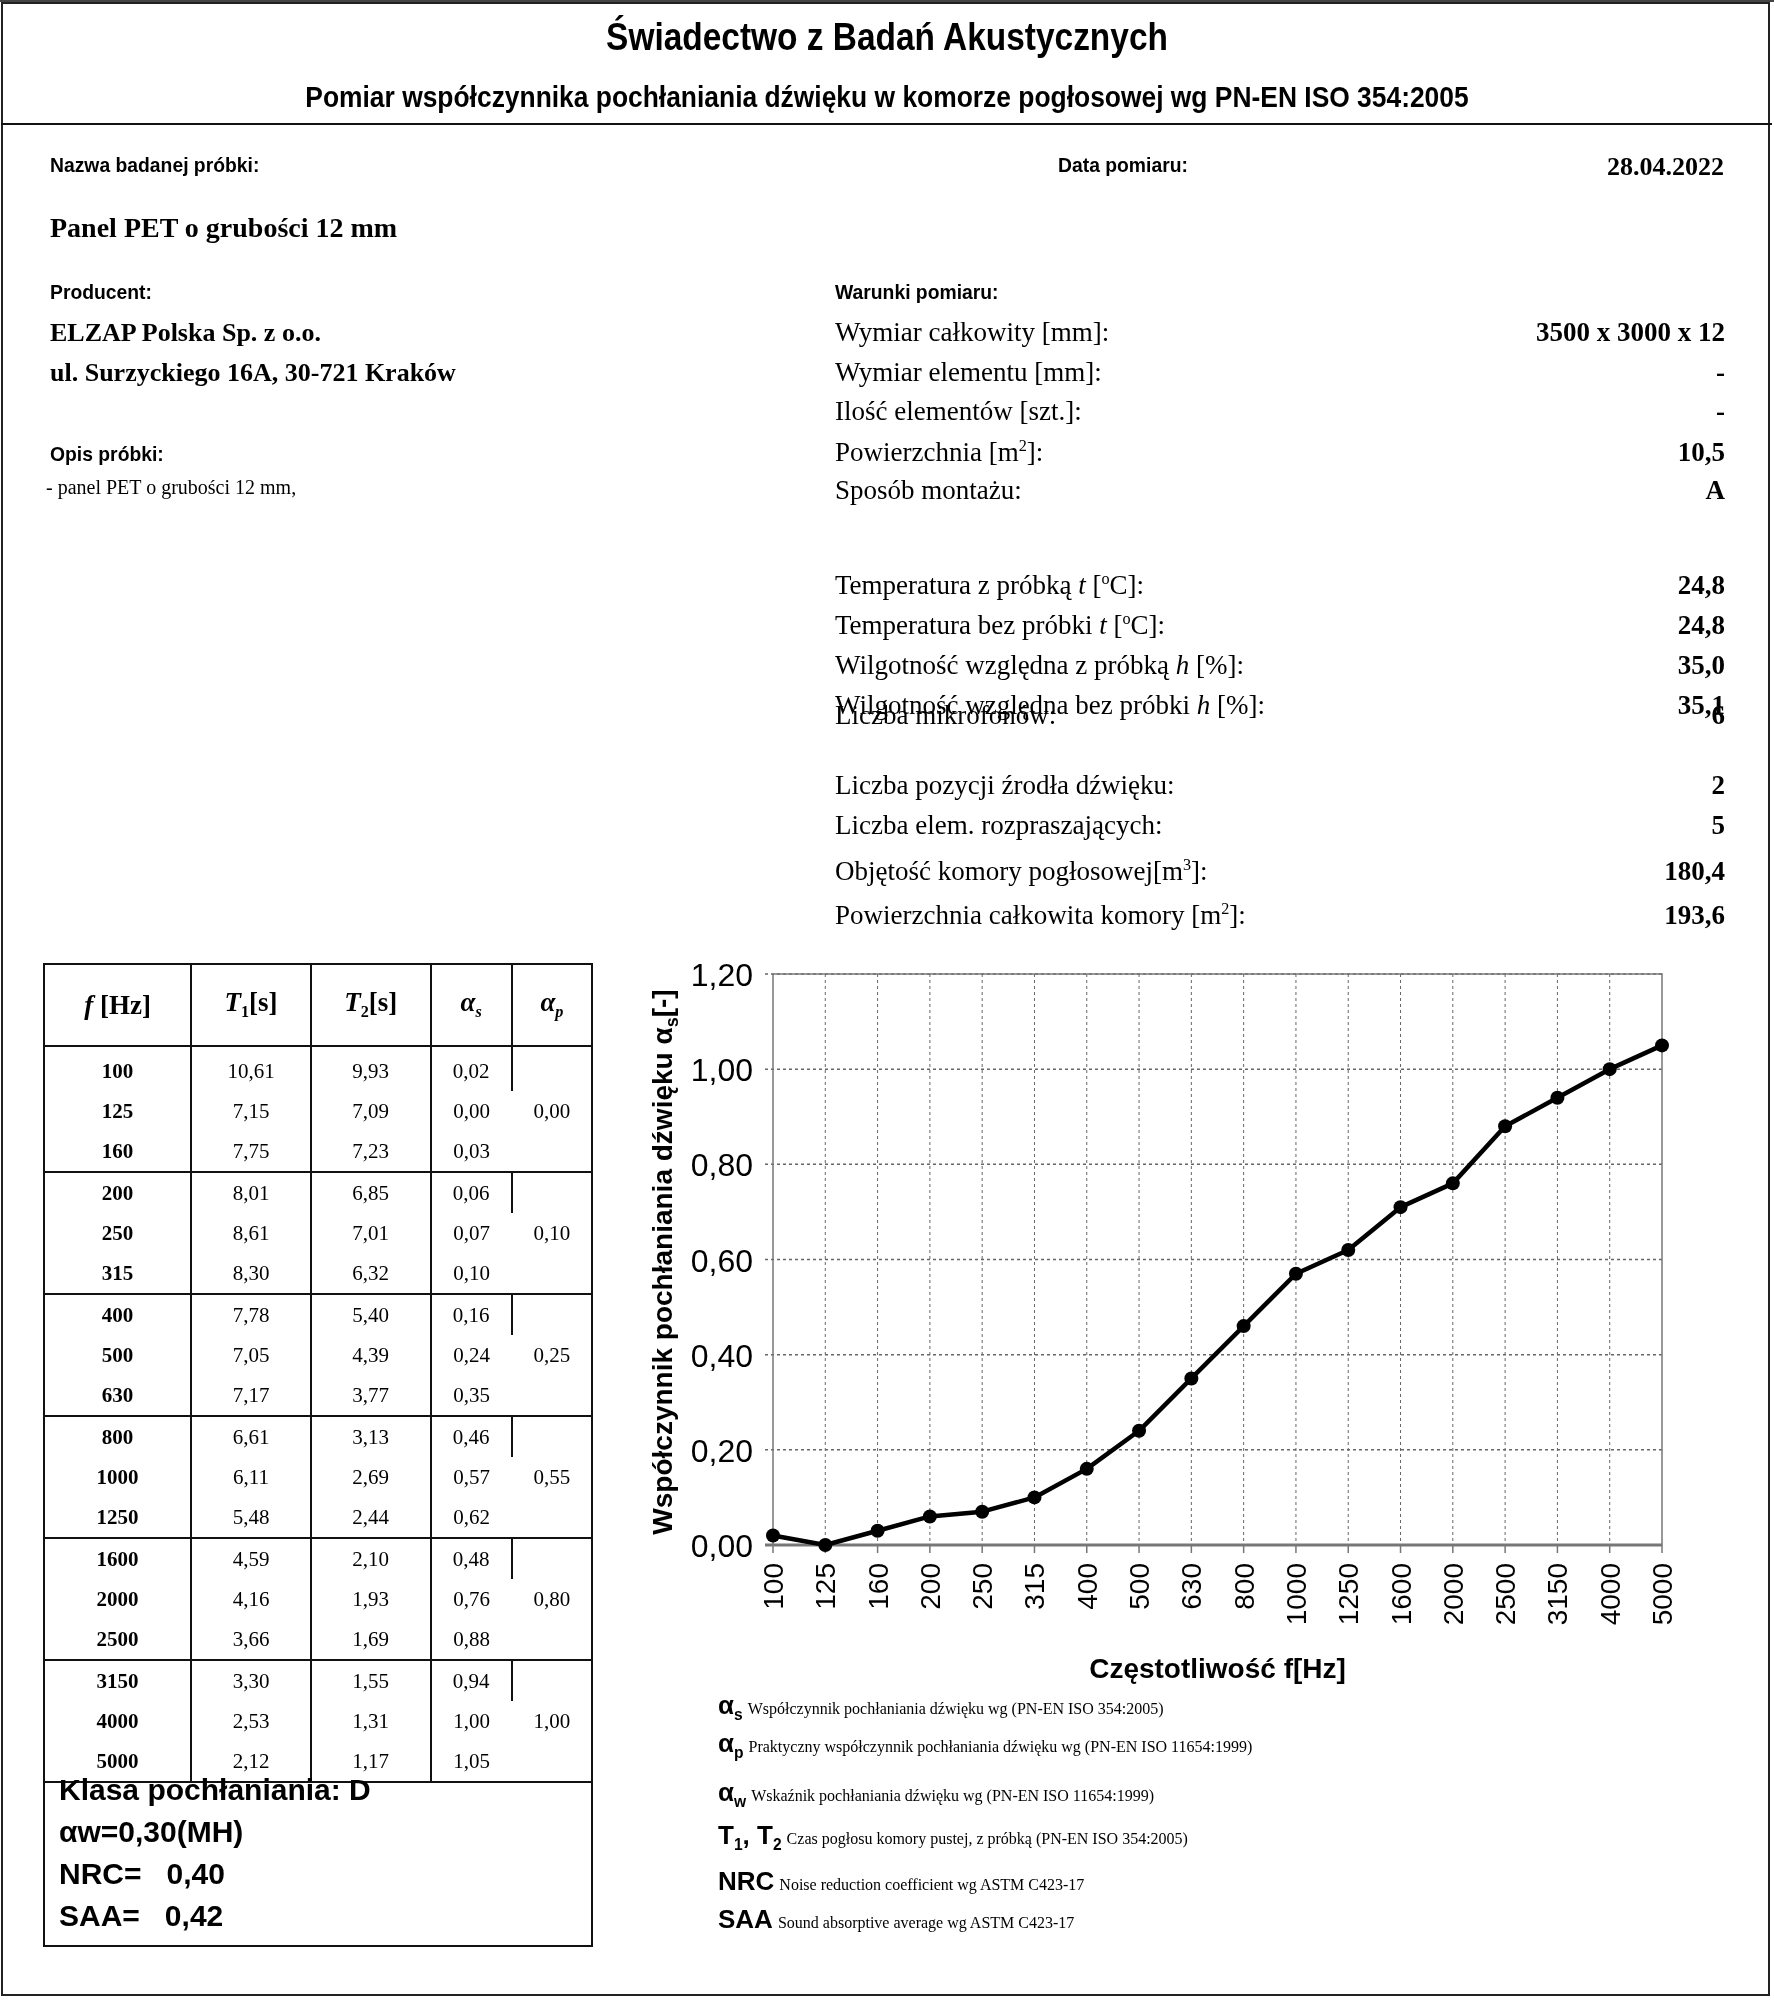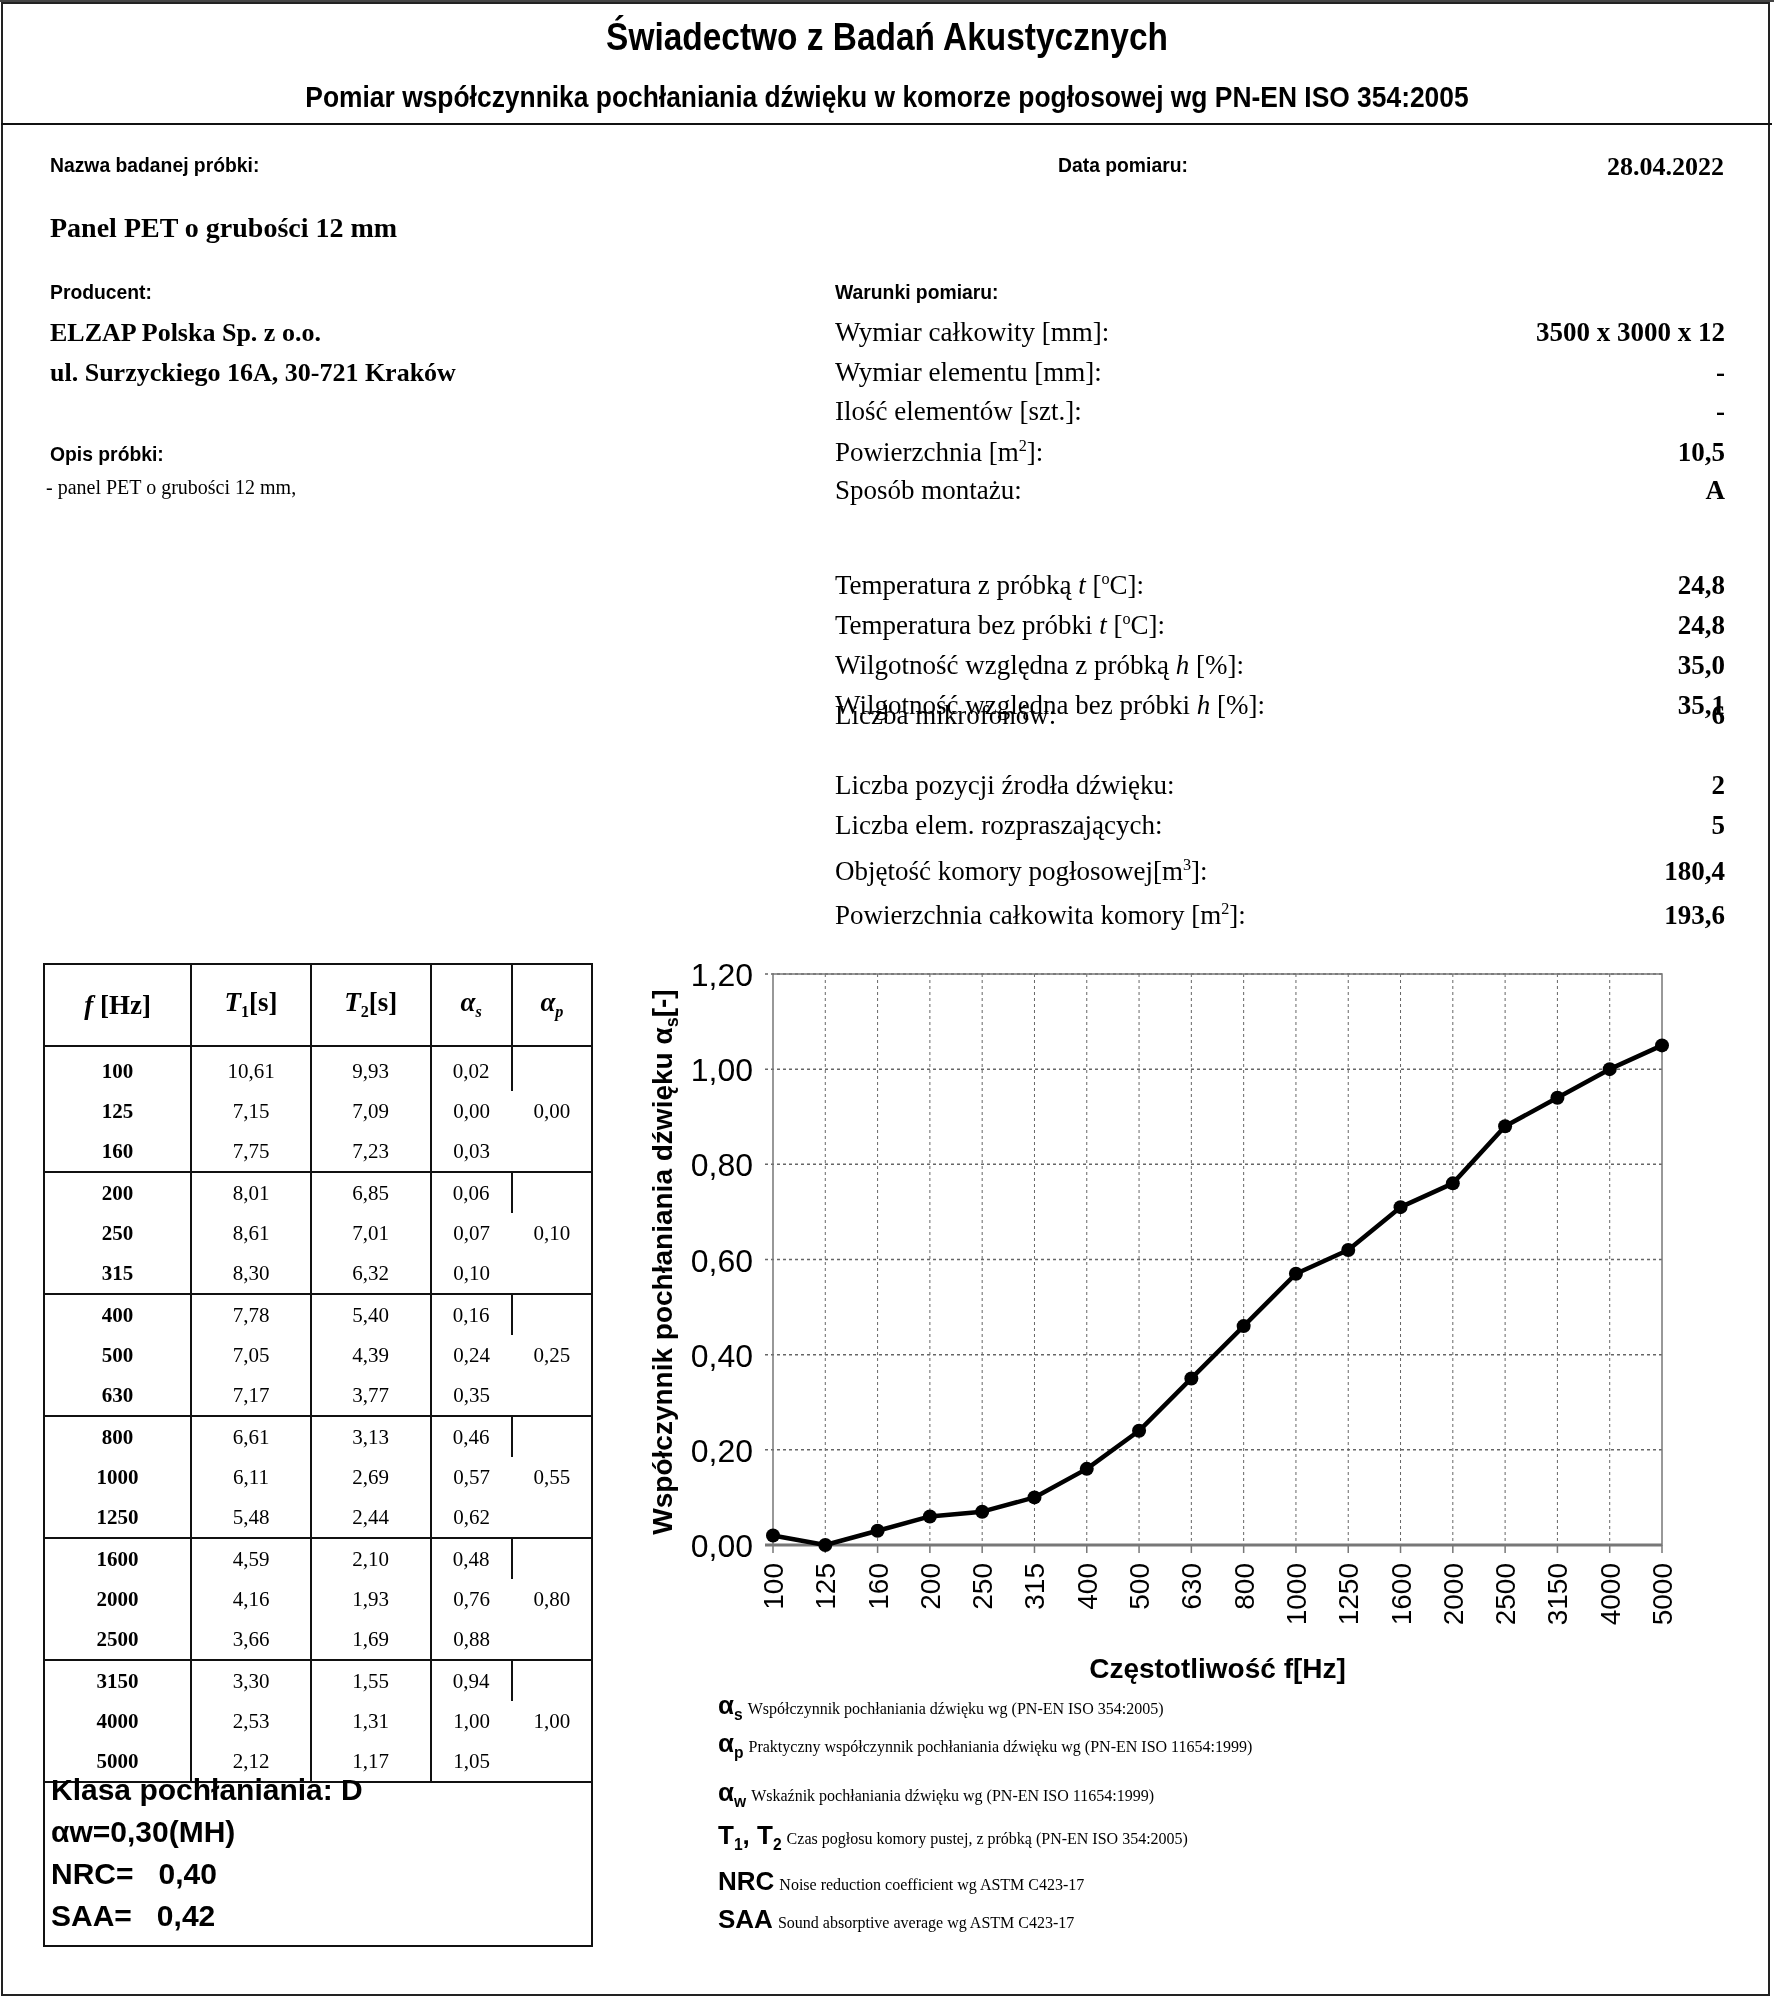--- a/index.html
+++ b/index.html
@@ -23,21 +23,21 @@
   
   .tbl{position:absolute;left:43px;top:963px;width:550px;border:2px solid #111;box-sizing:border-box;}
   .tbl table{border-collapse:collapse;width:100%;font-family:"Liberation Serif",serif;}
   .tbl th{height:78px;font-size:27px;font-weight:bold;border-right:2px solid #111;border-bottom:2px solid #111;text-align:center;}
   .tbl th:last-child{border-right:none;}
   .tbl td{height:40px;font-size:21px;text-align:center;border-right:2px solid #111;padding:0;}
   .tbl td:last-child{border-right:none;}
   .tbl td.f{font-weight:bold;}
   .tbl tr.gstart td{border-top:2px solid #111;}
   .tbl tr.first td{padding-top:4px;}
-  .summary{position:absolute;left:43px;top:1769px;width:550px;height:178px;border:2px solid #111;border-top:none;box-sizing:border-box;padding-left:6px;font-family:"Liberation Sans",sans-serif;font-weight:bold;font-size:30px;}
+  .summary{position:absolute;left:43px;top:1769px;width:550px;height:178px;border:2px solid #111;border-top:none;box-sizing:border-box;padding-left:14px;font-family:"Liberation Sans",sans-serif;font-weight:bold;font-size:30px;}
   .summary div{height:42px;line-height:42px;}
   
   .chart{position:absolute;left:0;top:0;}
   .legend{position:absolute;left:718px;font-size:20px;}
   .legend .sym{font-family:"Liberation Sans",sans-serif;font-weight:bold;font-size:26px;}
   .legend .txt{font-family:"Liberation Serif",serif;font-size:16px;}
 </style>
 </head>
 <body>
 

